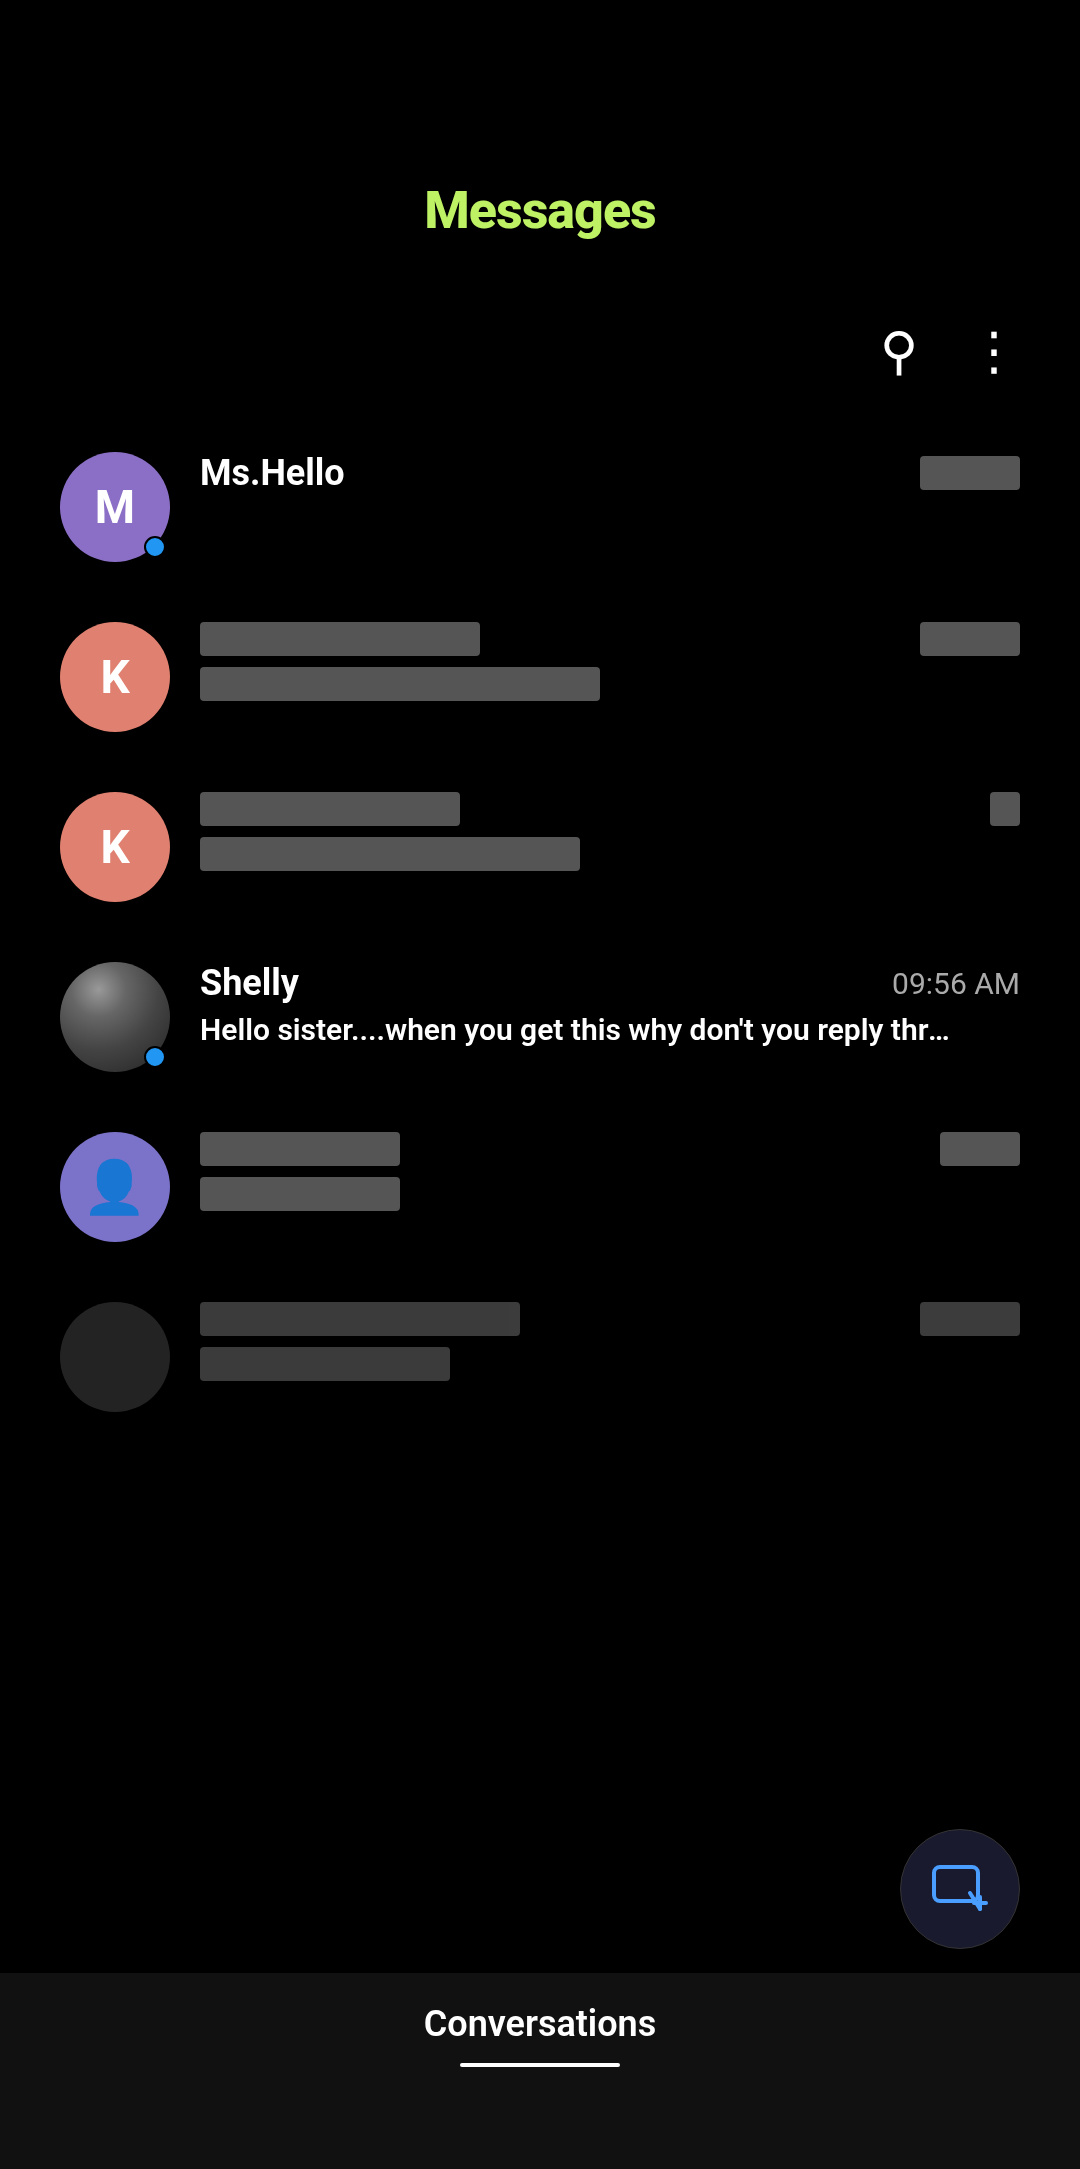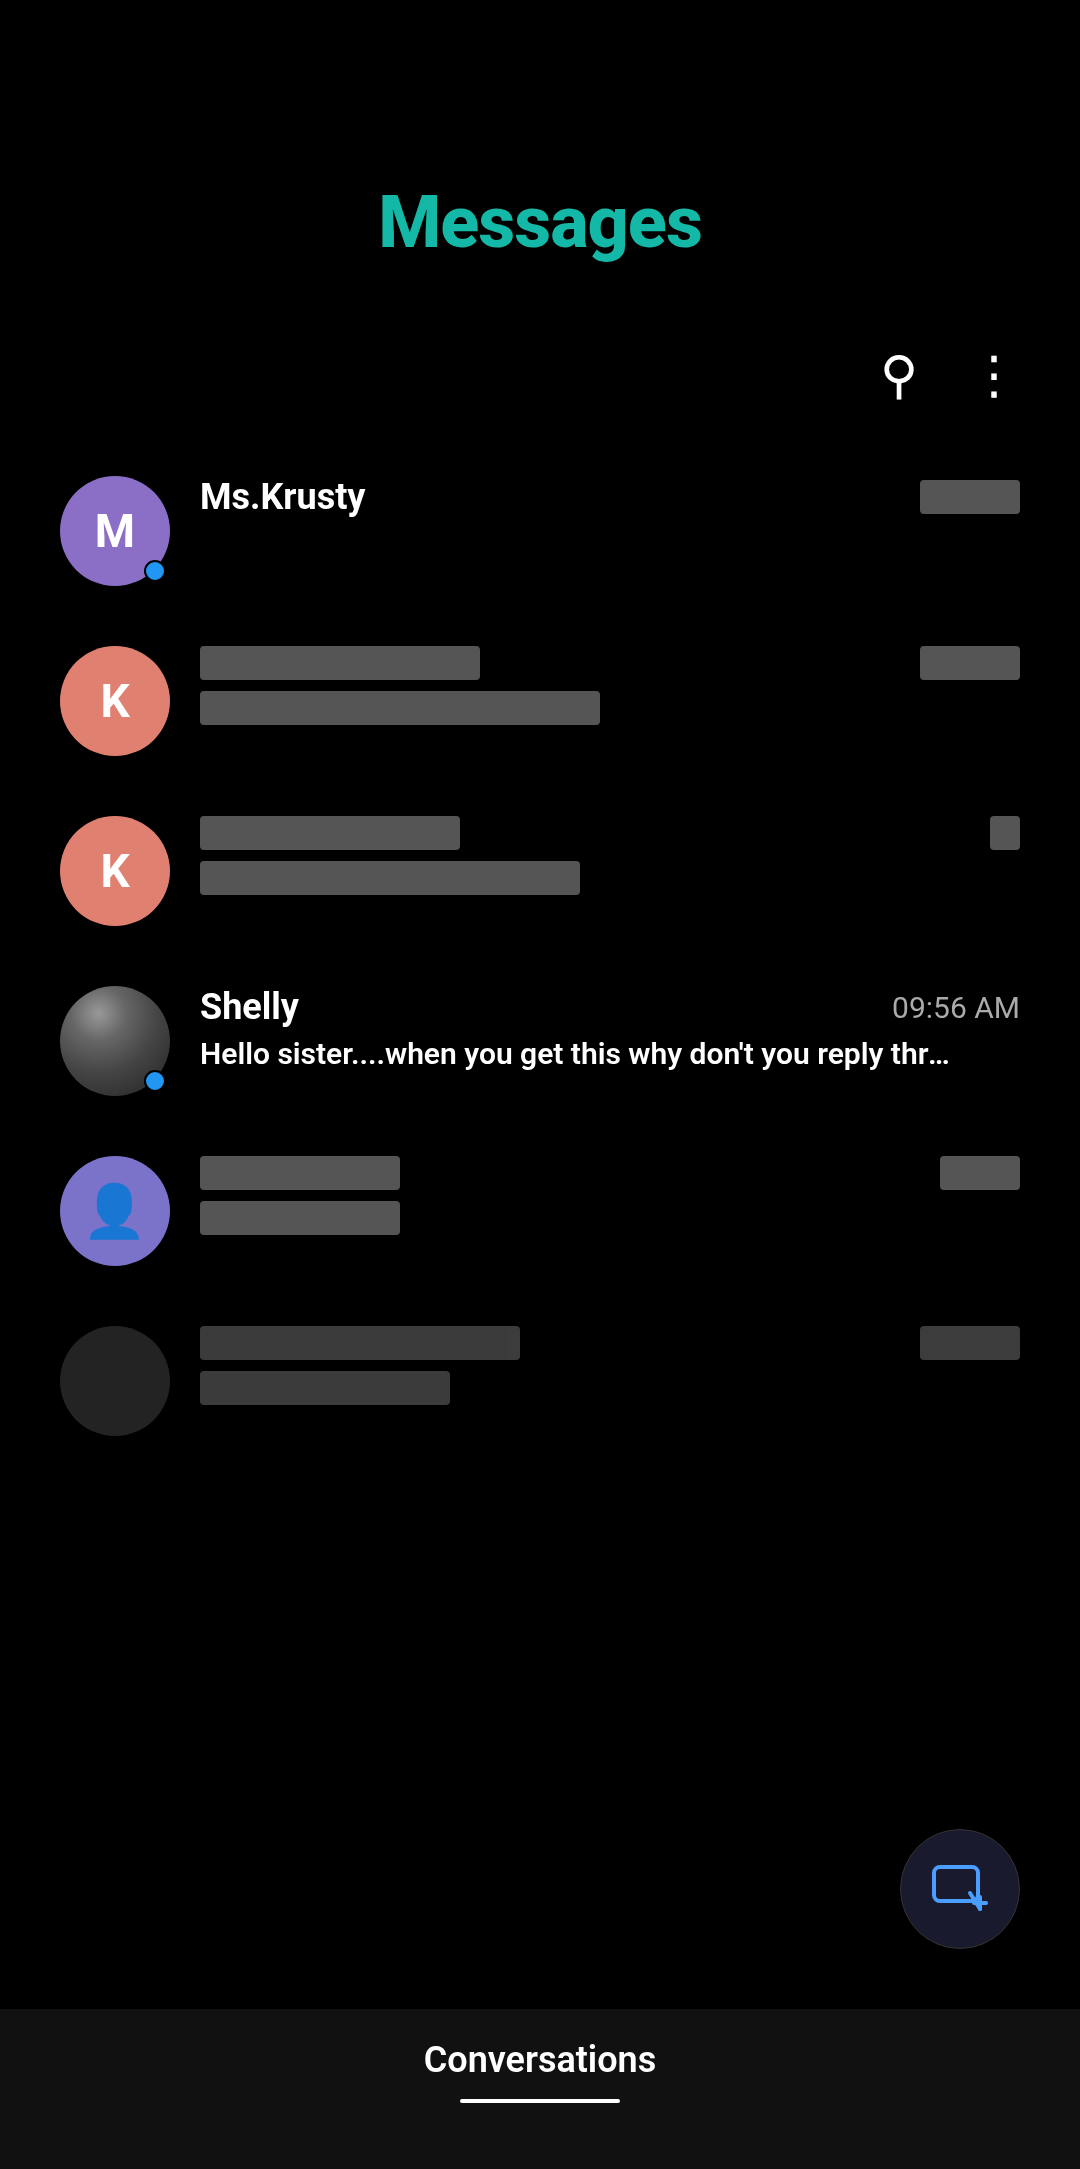--- a/index.html
+++ b/index.html
@@ -14,23 +14,23 @@
       position: relative;
       overflow-x: hidden;
     }
 
     .page-header {
       padding: 180px 0 60px 0;
       text-align: center;
     }
 
     .page-title {
-      font-size: 72px;
+      font-size: 52px;
       font-weight: 800;
-      color: #14b8a6;
+      color: #bef264;
       letter-spacing: -1px;
     }
 
     .toolbar {
       display: flex;
       justify-content: flex-end;
       align-items: center;
       padding: 20px 60px 40px 60px;
       gap: 50px;
     }
@@ -172,21 +172,21 @@
       justify-content: center;
       cursor: pointer;
       border: 1px solid #333;
     }
 
     .bottom-nav {
       position: fixed;
       bottom: 0;
       left: 0;
       width: 1080px;
-      height: 160px;
+      height: 196px;
       background: #111;
       display: flex;
       align-items: flex-start;
       padding-top: 30px;
     }
 
     .nav-tab {
       flex: 1;
       display: flex;
       flex-direction: column;
@@ -239,21 +239,21 @@
 
 <div class="conversations-list">
 
   <div class="conv-item">
     <div class="avatar-wrap">
       <div class="avatar purple">M</div>
       <div class="online-dot"></div>
     </div>
     <div class="conv-body">
       <div class="conv-header-row">
-        <span class="conv-name">Ms.Krusty</span>
+        <span class="conv-name">Ms.Hello</span>
         <span class="redacted redacted-time"></span>
       </div>
     </div>
   </div>
 
   <div class="conv-item">
     <div class="avatar-wrap">
       <div class="avatar salmon">K</div>
     </div>
     <div class="conv-body">

